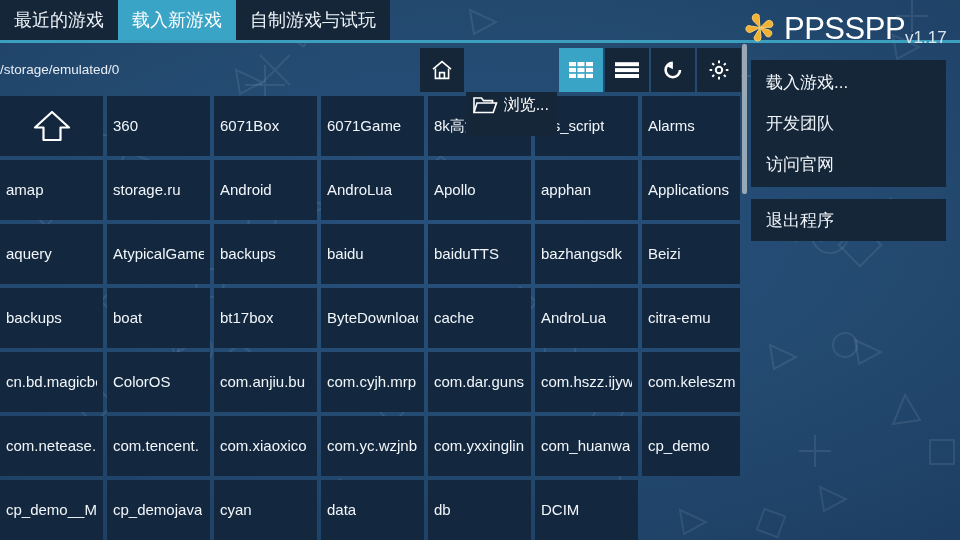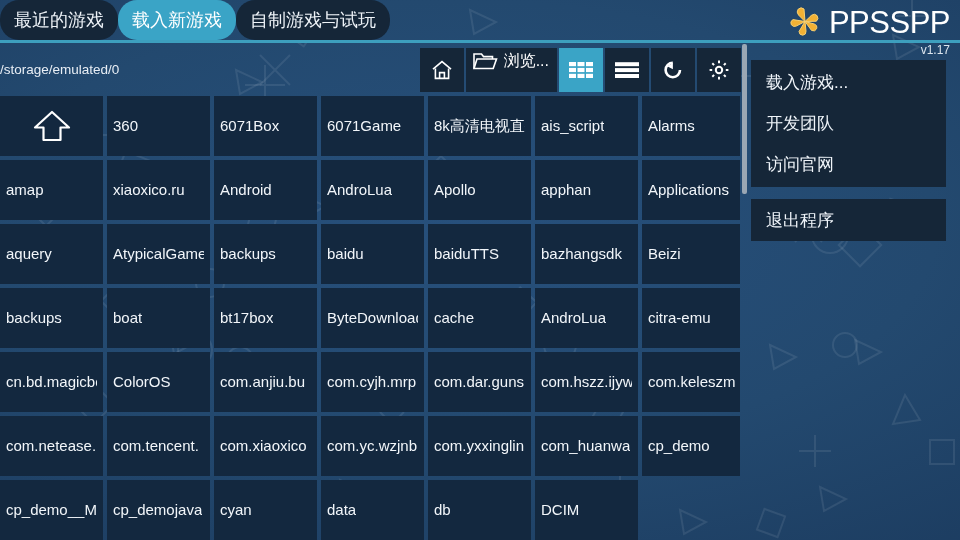--- a/index.html
+++ b/index.html
@@ -22,21 +22,20 @@
   #tabbar {
     position:absolute; left:0; top:0; width:960px; height:40px;
     display:flex; align-items:stretch; z-index:20;
   }
   .tab {
     display:flex; align-items:center; justify-content:center;
     padding:0 14px; height:40px;
     background:#152638;
     color:#eef3f8; font-size:18px; line-height:1;
     white-space:nowrap;
-    border-radius:19px;
   }
   .tab.active { background:#3aa4c6; color:#ffffff; }
   #tabrule {
     position:absolute; left:0; top:40px; width:960px; height:3px;
     background:#3d9fbe; z-index:21;
   }
 
   
   #pathrow {
     position:absolute; left:0; top:43px; width:745px; height:53px;
@@ -45,21 +44,21 @@
   #pathtext {
     color:#e8eef5; font-size:13.5px; white-space:nowrap;
     flex:1 1 auto;
   }
   #toolbar { display:flex; align-items:stretch; height:44px; margin-right:2px; }
   .tbtn {
     width:44px; height:44px; background:#152638;
     display:flex; align-items:center; justify-content:center;
     margin-right:2px; color:#ffffff;
   }
-  .tbtn.wide { width:auto; padding:0 8px 17px 6px; gap:6px; }
+  .tbtn.wide { width:auto; padding:0 8px 17px 6px; gap:6px;margin-top:44px; }
   .tbtn.active { background:#3aa4c6; }
   .tbtn .lbl { font-size:16px; color:#ffffff; white-space:nowrap; }
   .tbtn svg { display:block; }
 
   
   #gridwrap {
     position:absolute; left:0; top:96px; width:740px; height:444px;
     overflow:hidden; z-index:10;
   }
   #grid {
@@ -88,30 +87,30 @@
     z-index:14;
   }
   #scrollthumb {
     position:absolute; left:0; top:0; width:5px; height:150px;
     background:#9aa7b4; border-radius:2px;
   }
 
   
   #logoarea {
     position:absolute; right:10px; top:2px; width:210px; height:46px;
-    display:flex; flex-direction:column; align-items:flex-end; z-index:25;
+    display:flex; align-items:flex-end; z-index:25;
   }
   #logorow { display:flex; align-items:center; gap:4px; }
   #logomark { width:40px; height:40px; display:block; }
   #logotext {
     color:#ffffff; font-size:31px; letter-spacing:-0.5px; line-height:1;
     font-family:"Liberation Sans", sans-serif;
   }
   #version {
-    color:#dce5ee; font-size:12px; margin-top:1px; 
+    color:#dce5ee; font-size:17px; margin-top:1px; 
   }
 
   #menu {
     position:absolute; left:751px; top:60px; width:195px; z-index:24;
   }
   #menu-main { background:#152638; padding:2px 0; }
   .mitem {
     height:41px; display:flex; align-items:center;
     padding-left:15px;
     color:#f0f5fa; font-size:17px; white-space:nowrap;
@@ -303,21 +302,21 @@
         <div class="cell">
           <span class="nm">ais_script</span>
         </div>
         <div class="cell">
           <span class="nm">Alarms</span>
         </div>
         <div class="cell">
           <span class="nm">amap</span>
         </div>
         <div class="cell">
-          <span class="nm">xiaoxico.ru</span>
+          <span class="nm">storage.ru</span>
         </div>
         <div class="cell">
           <span class="nm">Android</span>
         </div>
         <div class="cell">
           <span class="nm">AndroLua</span>
         </div>
         <div class="cell">
           <span class="nm">Apollo</span>
         </div>

